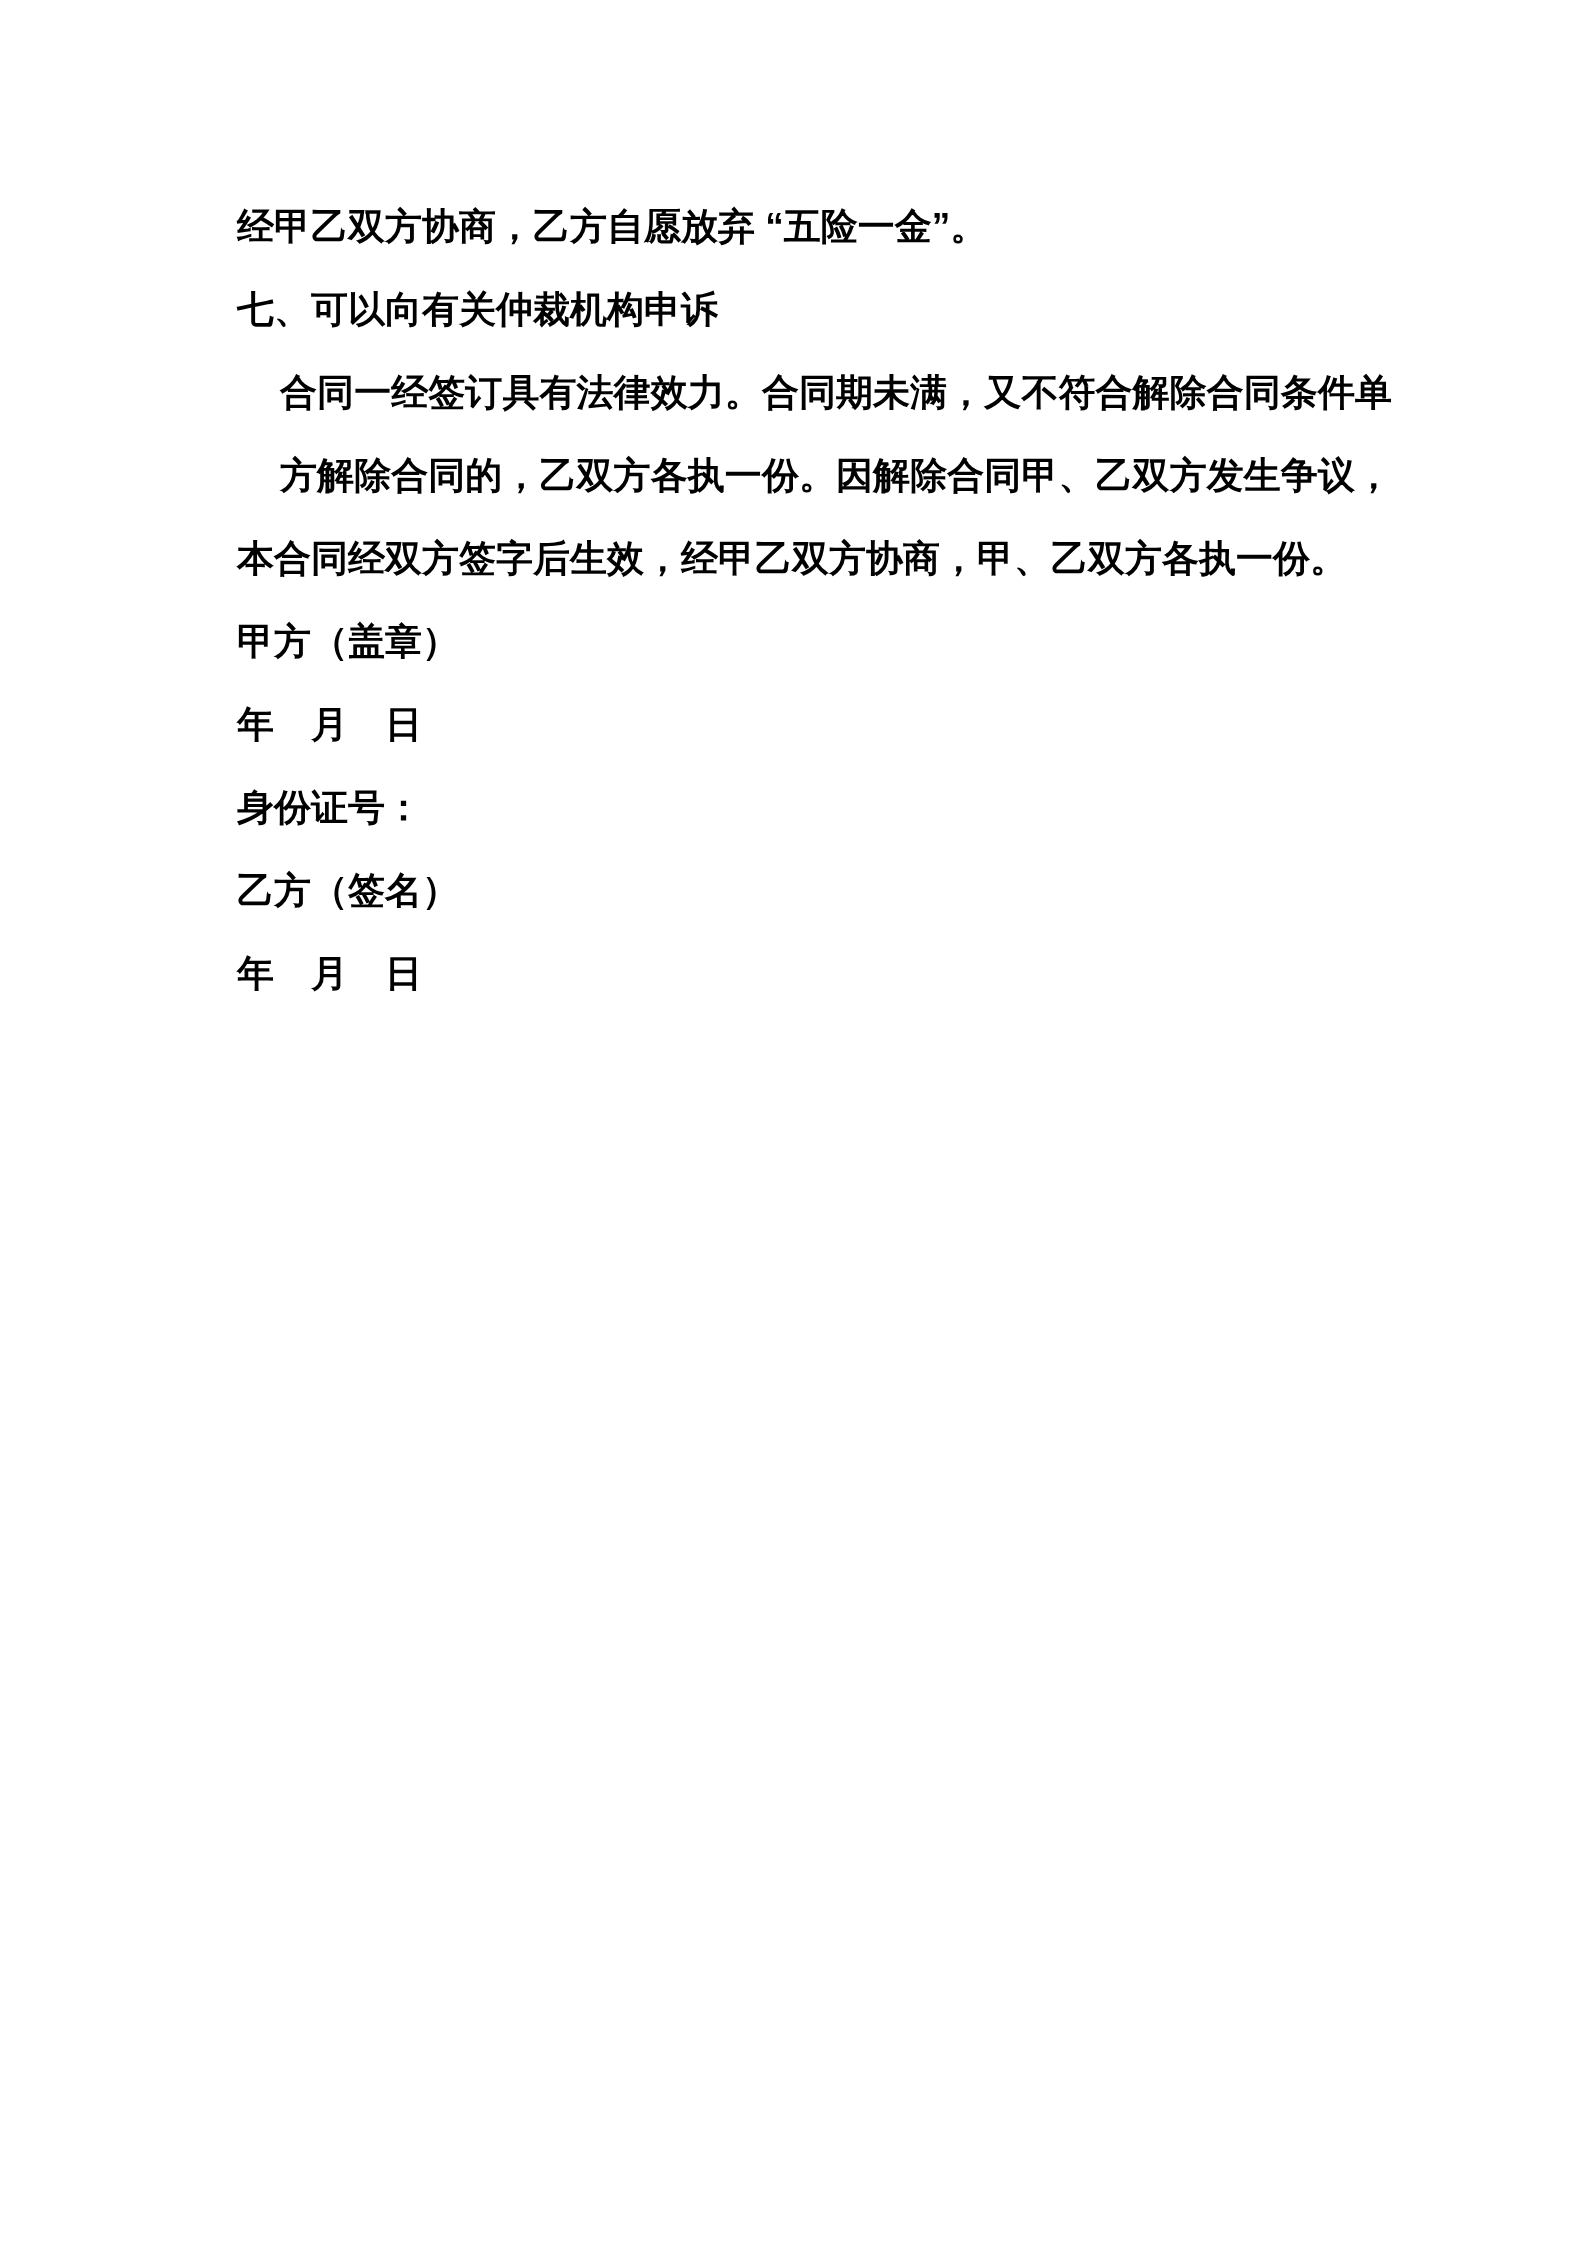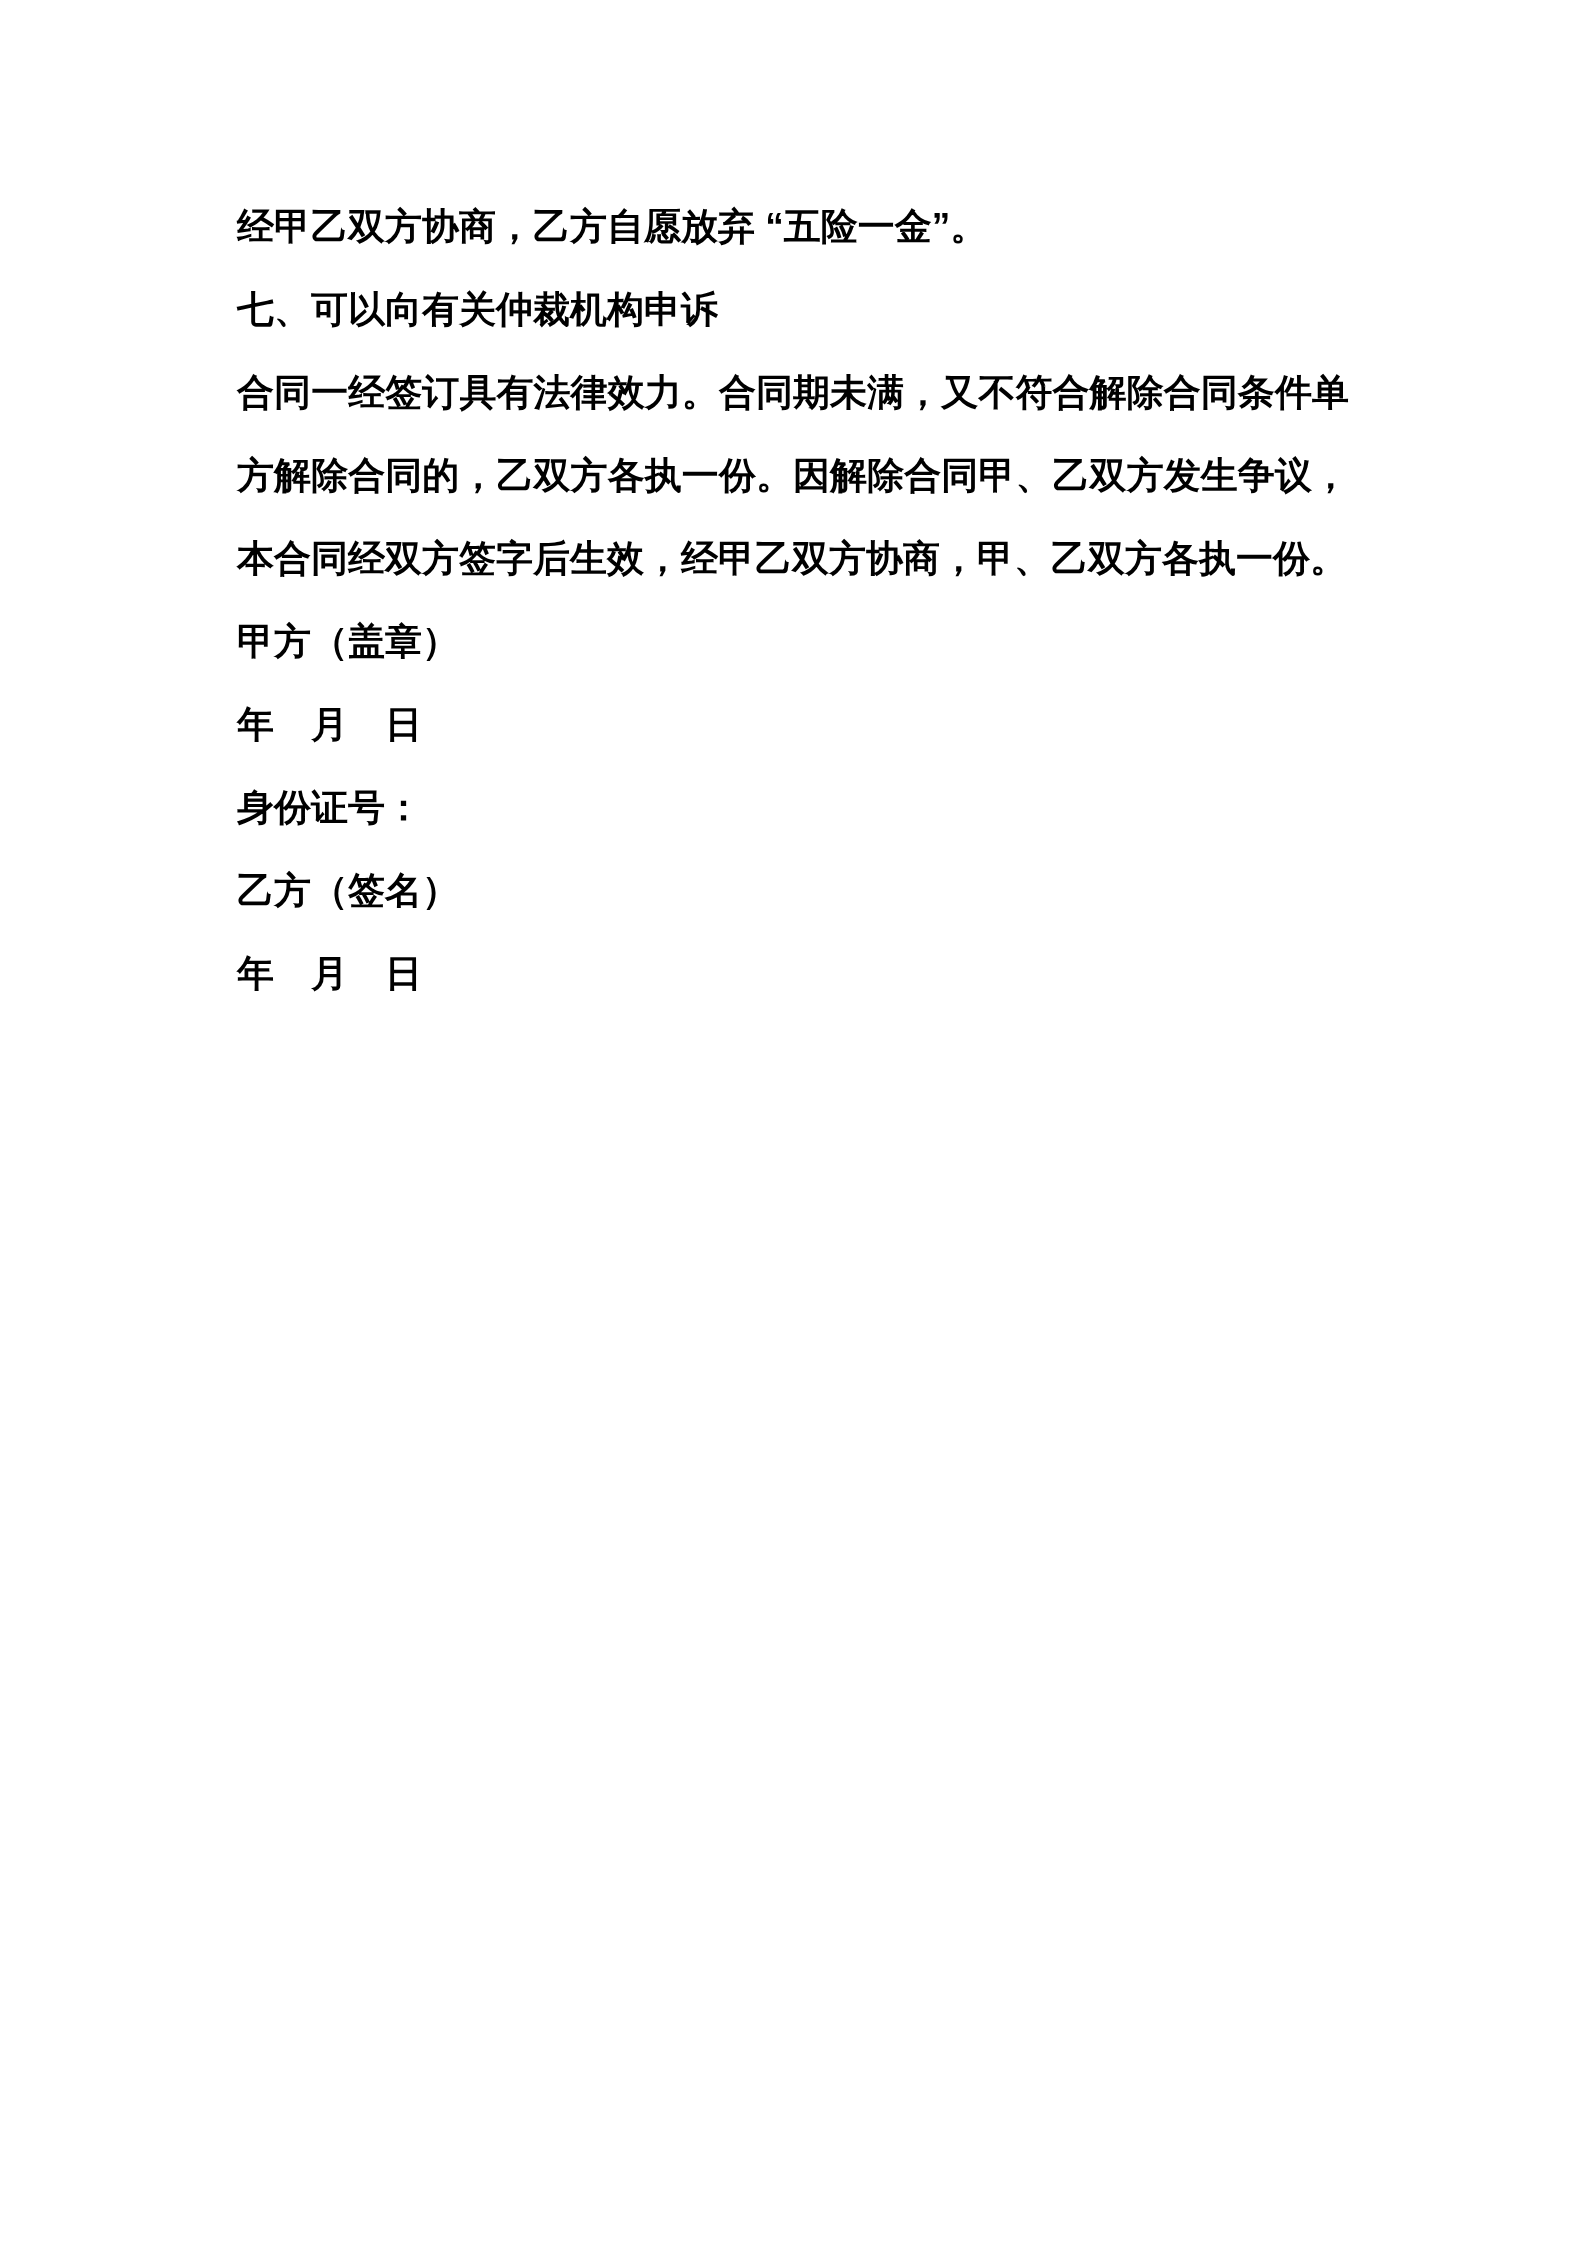--- a/index.html
+++ b/index.html
@@ -30,20 +30,21 @@
   }
   .line {
     white-space: nowrap;
     height: 83px;
   }
   .line.justify-full {
     white-space: normal;
     text-align: justify;
     text-align-last: justify;
     width: 1112px;
+    margin-left: 43px;
   }
 </style>
 </head>
 <body>
 
 <div class="page">
   <div class="doc-text">
     <div class="line">经甲乙双方协商，乙方自愿放弃 “五险一金”。</div>
     <div class="line">七、可以向有关仲裁机构申诉</div>
     <div class="line justify-full">合同一经签订具有法律效力。合同期未满，又不符合解除合同条件单</div>

